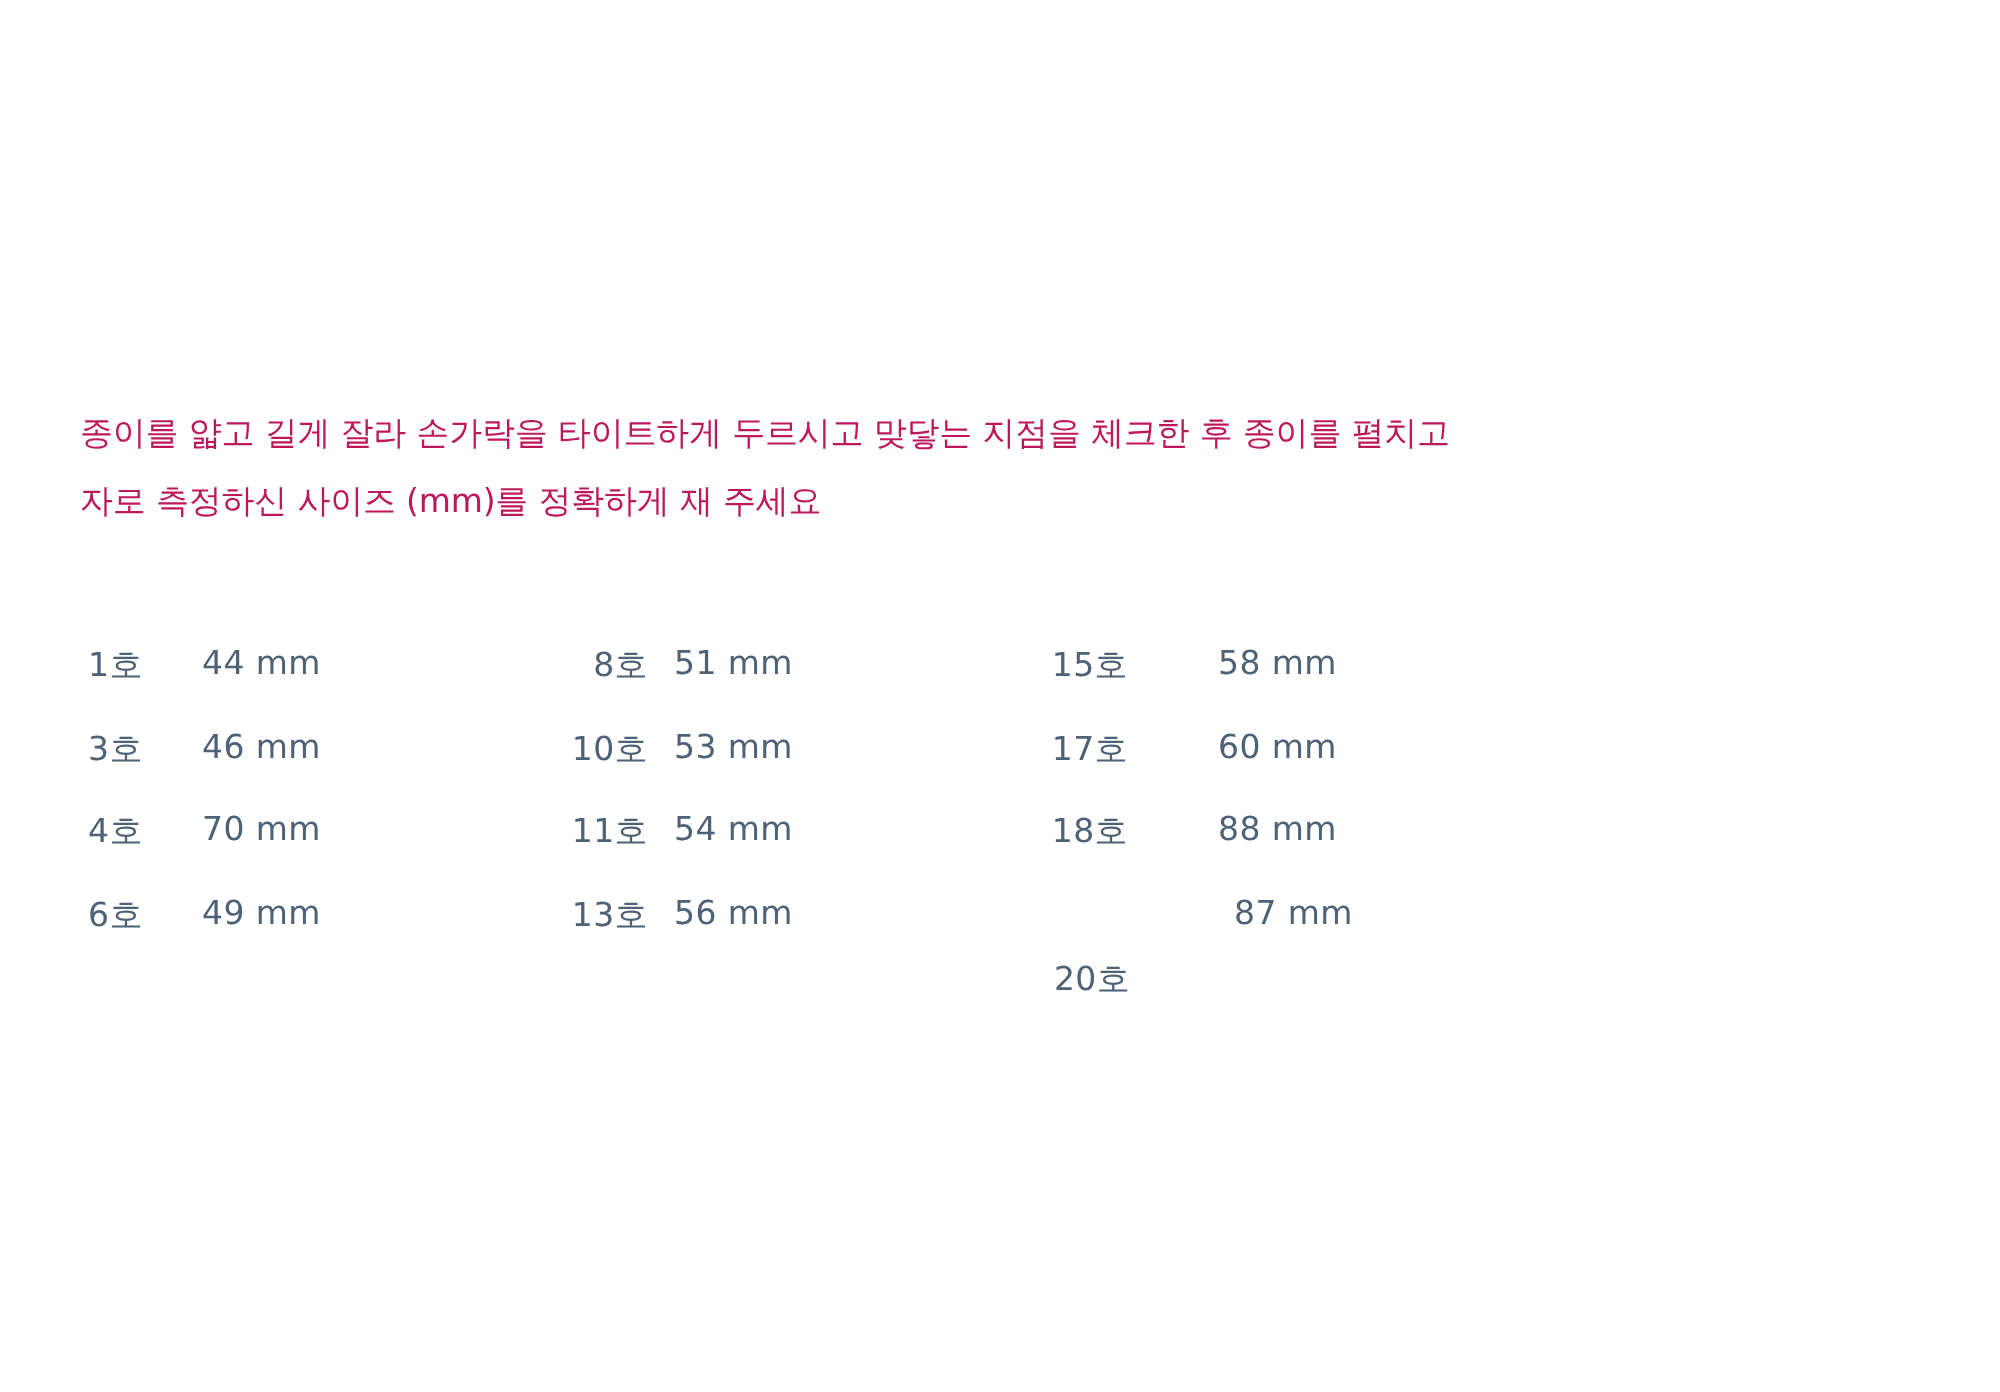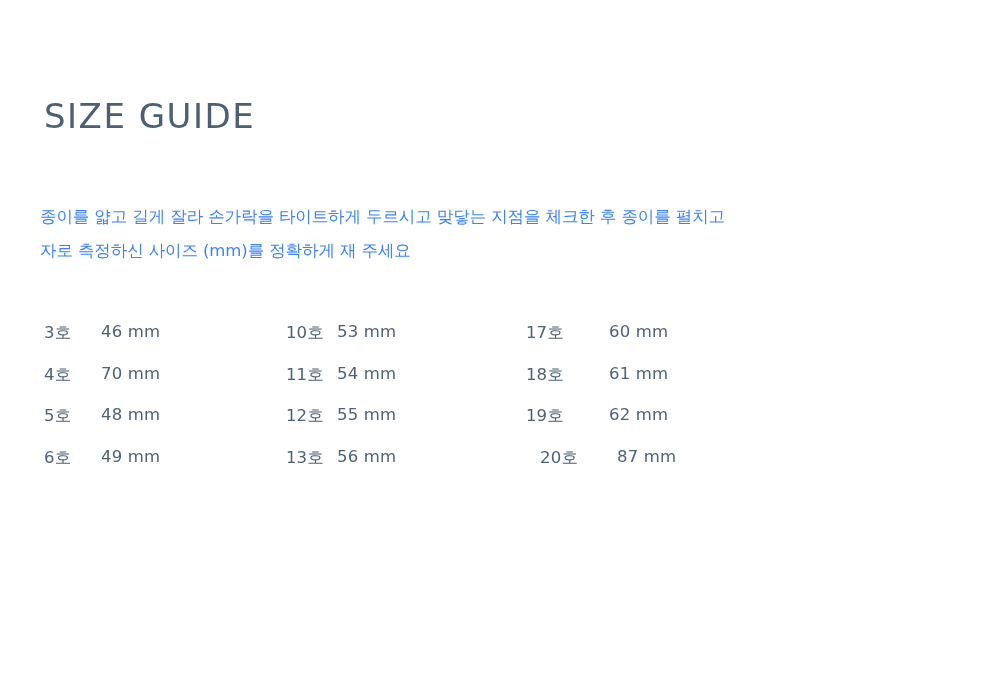--- a/index.html
+++ b/index.html
@@ -30,21 +30,21 @@
     color: #4b6075;
     font-family: "DejaVu Sans", "Liberation Sans", sans-serif;
   }
   .intro {
     position: absolute;
     left: 40px;
     top: 200px;
     width: 900px;
     font-size: 16.5px;
     line-height: 34px;
-    color: #3b82f6;
+    color: #be185d;
     letter-spacing: -0.1px;
   }
   .intro-line {
     display: block;
     white-space: nowrap;
   }
   .table-area {
     position: absolute;
     left: 0;
     top: 322px;
@@ -63,65 +63,64 @@
   }
   
   .c1-label { left: 44px; text-align: left; }
   .c1-value { left: 101px; }
   
   .c2-label { left: 272px; width: 52px; text-align: right; }
   .c2-value { left: 337px; }
   
   .c3-label { left: 508px; width: 56px; text-align: right; }
   .c3-value { left: 609px; }
-  .c3-label-indent { left: 540px; width: 56px; text-align: left; }
+  .c3-label-indent { left: 518px; width: 56px; text-align: center; margin-top: 32px; }
   .c3-value-indent { left: 617px; }
 </style>
 </head>
 <body>
 
 <div class="page">
 
-  <h1 class="title">SIZE GUIDE</h1>
 
   <div class="intro">
     <span class="intro-line">종이를 얇고 길게 잘라 손가락을 타이트하게 두르시고 맞닿는 지점을 체크한 후 종이를 펼치고</span>
     <span class="intro-line">자로 측정하신 사이즈 (mm)를 정확하게 재 주세요</span>
   </div>
 
   <div class="table-area">
 
+    <div class="row">
+      <span class="cell c1-label">1호</span>
+      <span class="cell c1-value">44 mm</span>
+      <span class="cell c2-label">8호</span>
+      <span class="cell c2-value">51 mm</span>
+      <span class="cell c3-label">15호</span>
+      <span class="cell c3-value">58 mm</span>
+    </div>
 
 
     <div class="row">
       <span class="cell c1-label">3호</span>
       <span class="cell c1-value">46 mm</span>
       <span class="cell c2-label">10호</span>
       <span class="cell c2-value">53 mm</span>
       <span class="cell c3-label">17호</span>
       <span class="cell c3-value">60 mm</span>
     </div>
 
     <div class="row">
       <span class="cell c1-label">4호</span>
       <span class="cell c1-value">70 mm</span>
       <span class="cell c2-label">11호</span>
       <span class="cell c2-value">54 mm</span>
       <span class="cell c3-label">18호</span>
-      <span class="cell c3-value">61 mm</span>
+      <span class="cell c3-value">88 mm</span>
     </div>
 
-    <div class="row">
-      <span class="cell c1-label">5호</span>
-      <span class="cell c1-value">48 mm</span>
-      <span class="cell c2-label">12호</span>
-      <span class="cell c2-value">55 mm</span>
-      <span class="cell c3-label">19호</span>
-      <span class="cell c3-value">62 mm</span>
-    </div>
 
     <div class="row">
       <span class="cell c1-label">6호</span>
       <span class="cell c1-value">49 mm</span>
       <span class="cell c2-label">13호</span>
       <span class="cell c2-value">56 mm</span>
       <span class="cell c3-label-indent">20호</span>
       <span class="cell c3-value-indent">87 mm</span>
     </div>
 

